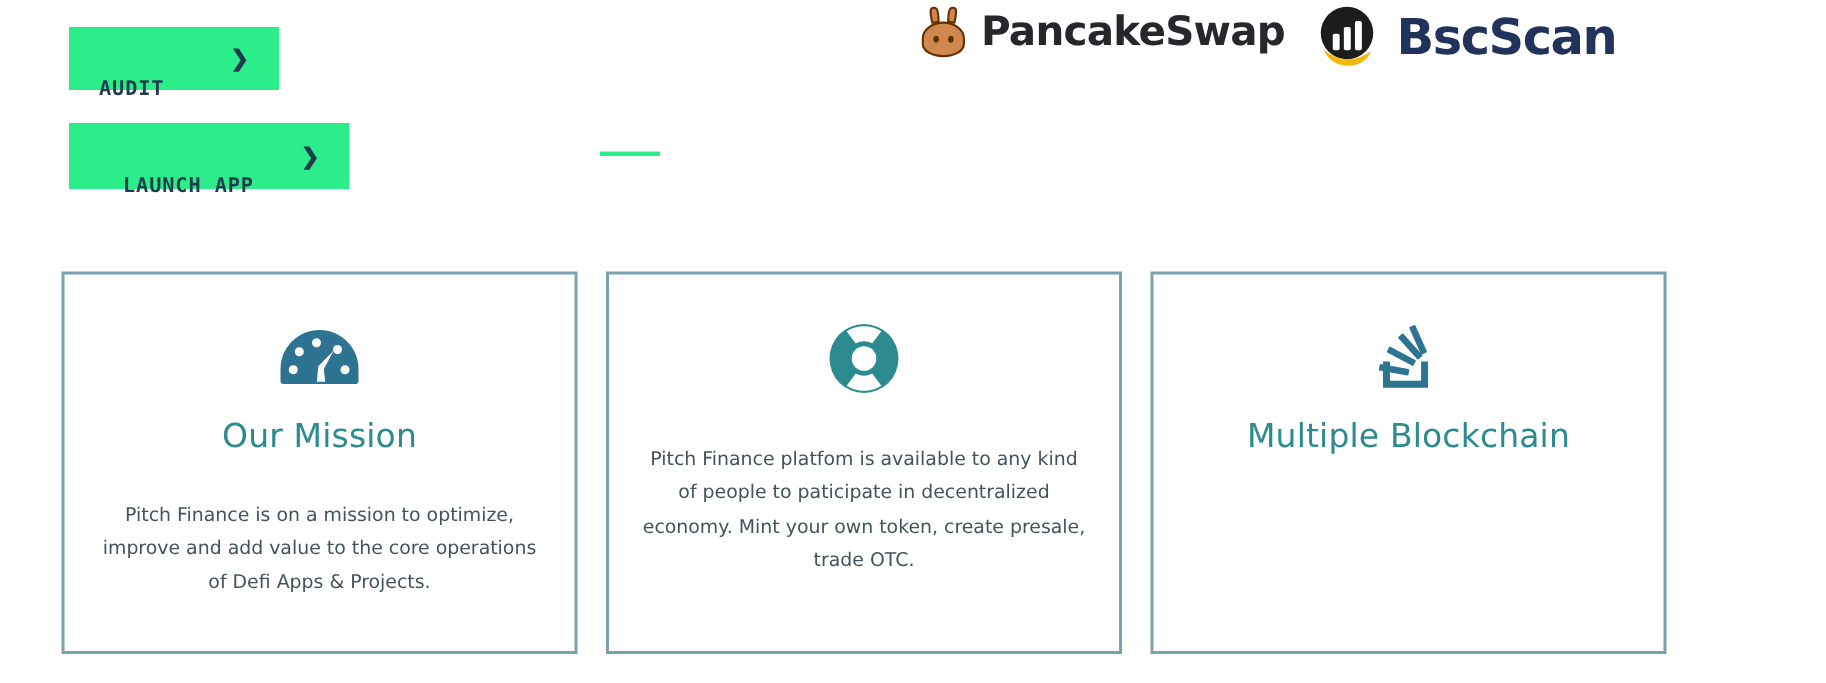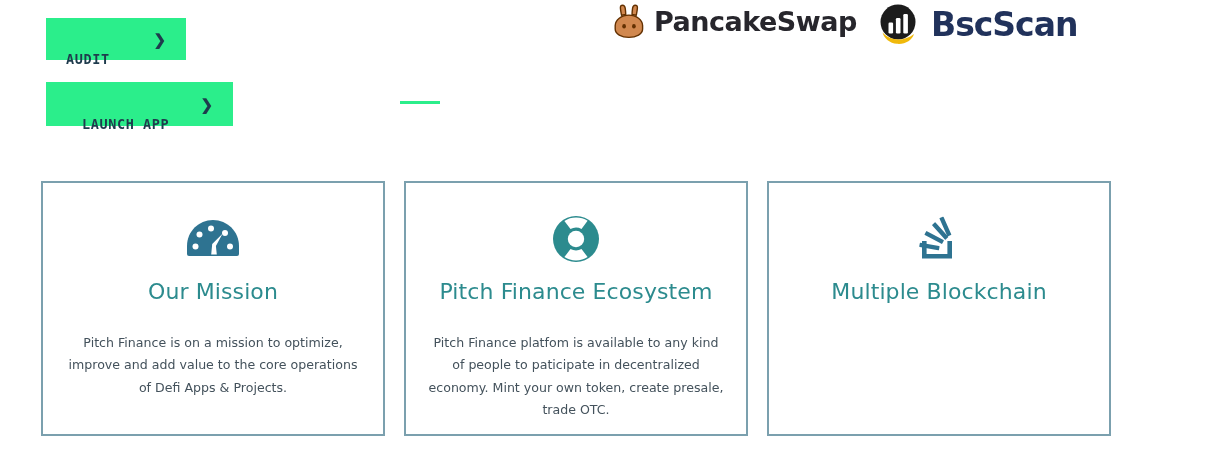--- a/index.html
+++ b/index.html
@@ -202,21 +202,20 @@
 
   <div class="feature-card">
     <div class="card-icon">
       <svg width="50" height="50" viewBox="0 0 50 50">
         <circle cx="25" cy="25" r="23" fill="#2c8b8e"></circle>
         <circle cx="25" cy="25" r="8.2" fill="#ffffff"></circle>
         <path d="M25 3.5a21.5 21.5 0 0 0-11.6 3.4l6.1 8.1A11.6 11.6 0 0 1 25 13.5a11.6 11.6 0 0 1 5.5 1.4l6.1-8.1A21.5 21.5 0 0 0 25 3.5z" fill="#ffffff"></path>
         <path d="M25 46.5a21.5 21.5 0 0 0 11.6-3.4l-6.1-8.1a11.6 11.6 0 0 1-5.5 1.5 11.6 11.6 0 0 1-5.5-1.5l-6.1 8.1A21.5 21.5 0 0 0 25 46.5z" fill="#ffffff"></path>
       </svg>
     </div>
-    <div class="card-title">Pitch Finance Ecosystem</div>
     <div class="card-body">Pitch Finance platfom is available to any kind of people to paticipate in decentralized economy. Mint your own token, create presale, trade OTC.</div>
   </div>
 
   <div class="feature-card">
     <div class="card-icon">
       <svg width="50" height="50" viewBox="0 0 50 50">
         <g fill="#2e7391">
           <rect x="29.2" y="2.5" width="4.4" height="20" rx="0.6" transform="rotate(-24 31.4 12.5)"></rect>
           <rect x="24.0" y="7.0" width="4.4" height="20" rx="0.6" transform="rotate(-42 26.2 17)"></rect>
           <rect x="18.0" y="13.5" width="4.4" height="20" rx="0.6" transform="rotate(-62 20.2 23.5)"></rect>

